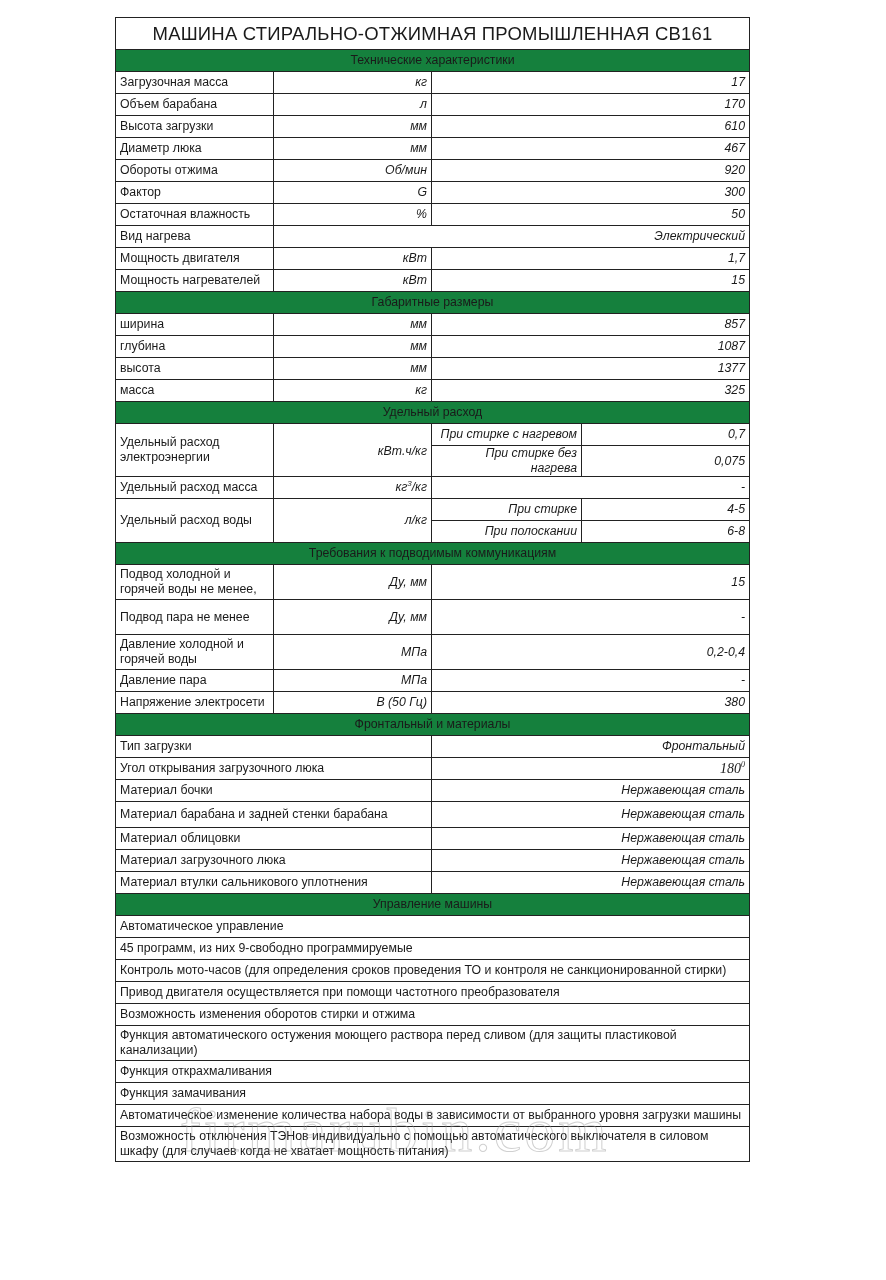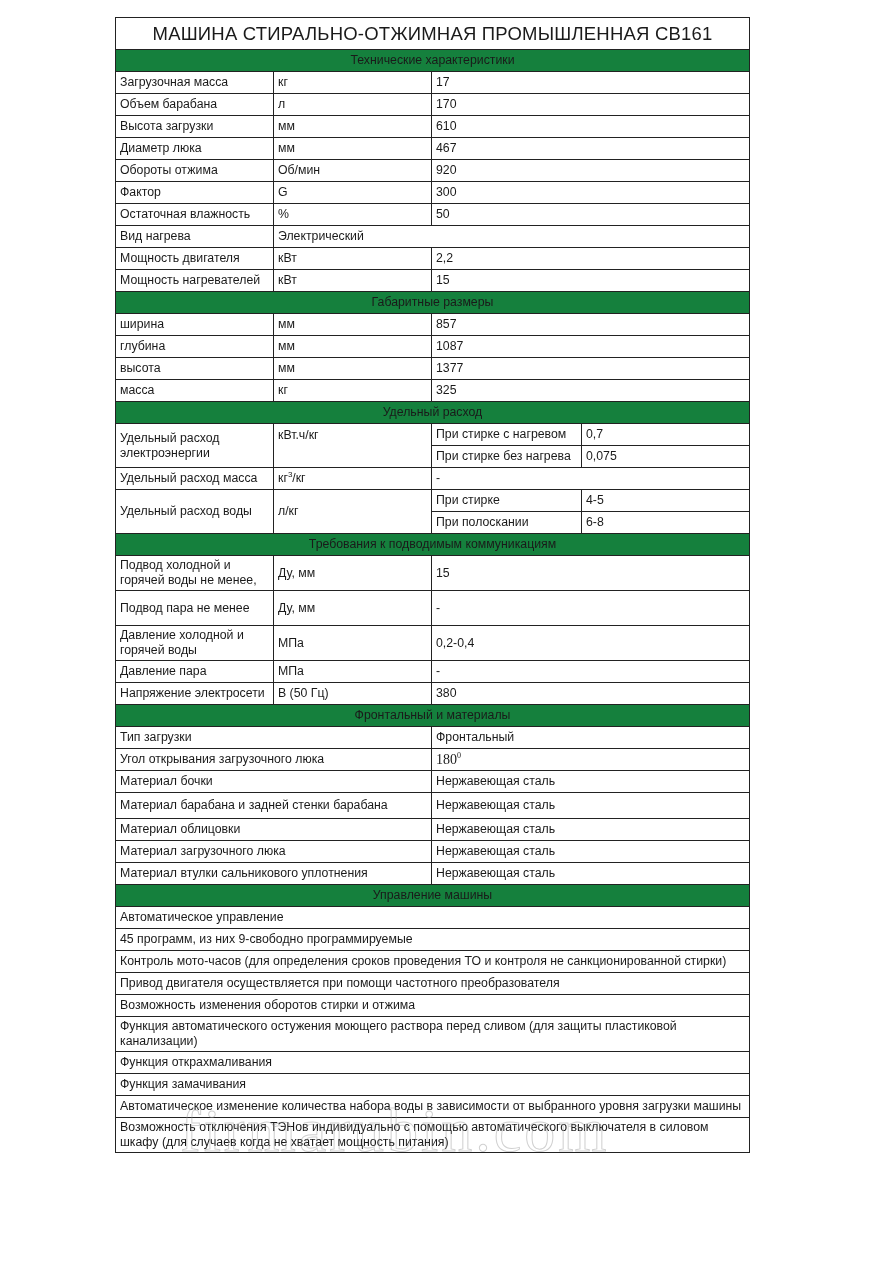--- a/index.html
+++ b/index.html
@@ -2,21 +2,21 @@
 <html><head>
 <meta charset="utf-8">
 <style>
   html, body { margin: 0; padding: 0; background: #ffffff; }
   body { width: 886px; height: 1280px; position: relative; overflow: hidden;
          font-family: "Liberation Sans", "DejaVu Sans", sans-serif; color: #1a1a1a; }
   .sheet { position: absolute; left: 115px; top: 17px; width: 634px; }
   table { border-collapse: collapse; width: 634px; table-layout: fixed; border-radius: 15px; }
   td { border: 1.5px solid #222; padding: 0 4px; font-size: 12.3px; line-height: 15px;
        height: 21px; vertical-align: middle; overflow: hidden; }
-  td.c { text-align: left; }
+  td.c { text-align: right; font-style: italic; }
   td.title { font-size: 18.5px; text-align: center; height: 31px; letter-spacing: 0.2px; }
   td.sec { background: #15803d; text-align: center; height: 21px; }
   tr.tall td { height: 34px; }
   tr.mid td { height: 25px; }
   td.wrap { white-space: normal; margin-left: 10px; }
   sup { font-size: 8px; line-height: 0; vertical-align: super; }
   .watermark { position: absolute; left: 180px; top: 1095px; font-size: 62px;
                color: transparent; -webkit-text-stroke: 1px rgba(150,150,150,0.45);
                letter-spacing: 3px; pointer-events: none; font-family: Liberation Serif, serif; }
 </style>
@@ -74,21 +74,21 @@
       <td class="c">%</td>
       <td class="c" colspan="2">50</td>
     </tr>
     <tr>
       <td>Вид нагрева</td>
       <td class="c" colspan="3">Электрический</td>
     </tr>
     <tr>
       <td>Мощность двигателя</td>
       <td class="c">кВт</td>
-      <td class="c" colspan="2">2,2</td>
+      <td class="c" colspan="2">1,7</td>
     </tr>
     <tr>
       <td>Мощность нагревателей</td>
       <td class="c">кВт</td>
       <td class="c" colspan="2">15</td>
     </tr>
 
     <tr>
       <td colspan="4" class="sec">Габаритные размеры</td>
     </tr>
@@ -111,21 +111,21 @@
       <td>масса</td>
       <td class="c">кг</td>
       <td class="c" colspan="2">325</td>
     </tr>
 
     <tr>
       <td colspan="4" class="sec">Удельный расход</td>
     </tr>
     <tr>
       <td rowspan="2" class="wrap">Удельный расход электроэнергии</td>
-      <td rowspan="2" class="c" style="vertical-align:top;padding-top:4px">кВт.ч/кг</td>
+      <td rowspan="2" class="c" style="vertical-align:top;padding-top:20px">кВт.ч/кг</td>
       <td class="c">При стирке  с нагревом</td>
       <td class="c">0,7</td>
     </tr>
     <tr>
       <td class="c">При стирке  без нагрева</td>
       <td class="c">0,075</td>
     </tr>
     <tr>
       <td>Удельный расход масса</td>
       <td class="c"><span>кг</span><sup>3</sup><span>/кг</span></td>

